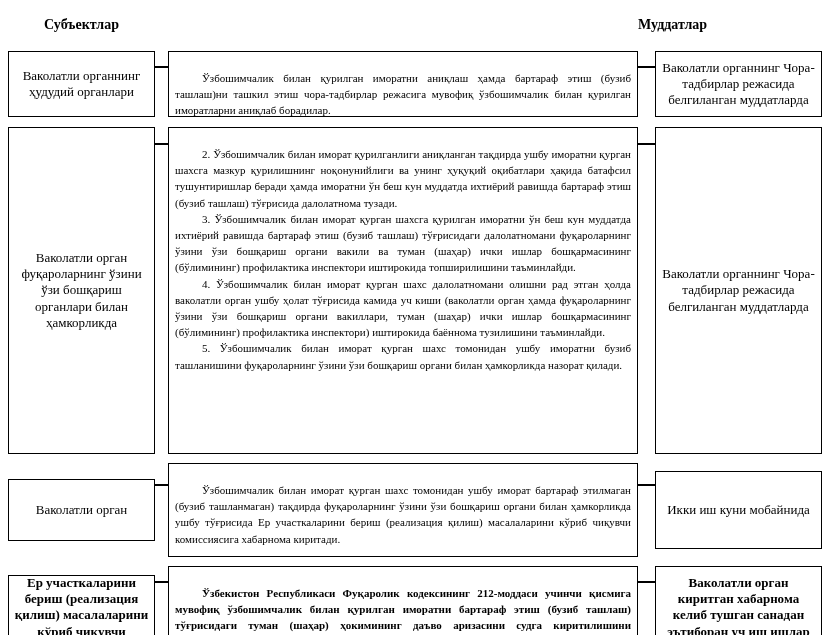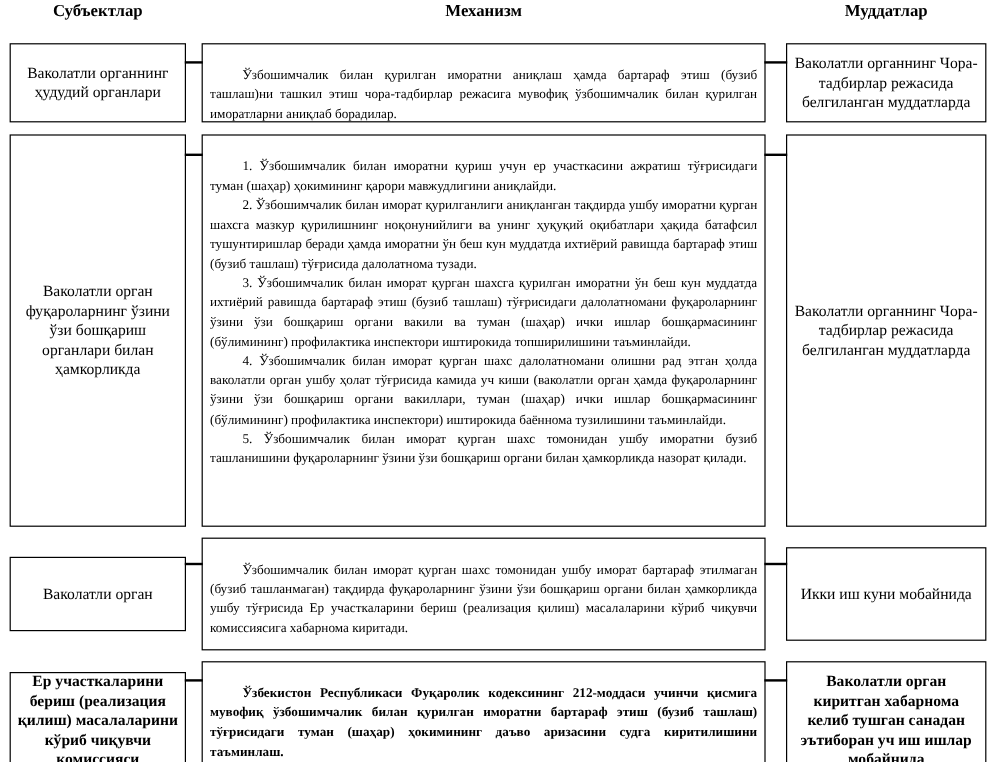--- a/index.html
+++ b/index.html
@@ -11,21 +11,21 @@
     font-family: "Liberation Serif", "DejaVu Serif", serif;
     color: #000000;
     overflow: hidden;
   }
   .cols {
     display: grid;
     grid-template-columns: 147px 13px 470px 17px 167px;
     margin-left: 8px;
     margin-right: 9px;
   }
-  .header-row { margin-top: 1px; }
+  .header-row { margin-top: 16px; }
   .header-cell {
     text-align: center;
     font-weight: bold;
     font-size: 14px;
     line-height: 18px;
   }
   .flow-row { align-items: stretch; }
   .row1 { margin-top: 17px; height: 66px; }
   .row2 { margin-top: 10px; height: 327px; }
   .row3 { margin-top: 9px;  height: 94px; }
@@ -74,21 +74,20 @@
   .row4 .mech-box { height: 99px; }
 </style>
 </head>
 <body>
 
 <div class="page">
 
   <div class="cols header-row">
     <div class="header-cell">Субъектлар</div>
     <div></div>
-    <div class="header-cell">Механизм</div>
     <div></div>
     <div class="header-cell">Муддатлар</div>
   </div>
 
   <div class="cols flow-row row1">
     <div class="box side-box side-l">Ваколатли органнинг ҳудудий органлари</div>
     <div class="gap">
         <div class="line"></div>
       </div>
     <div class="box mech-box">
@@ -99,21 +98,20 @@
       </div>
     <div class="box side-box side-r">Ваколатли органнинг Чора-тадбирлар режасида белгиланган муддатларда</div>
   </div>
 
   <div class="cols flow-row row2">
     <div class="box side-box side-l">Ваколатли орган фуқароларнинг ўзини ўзи бошқариш органлари билан ҳамкорликда</div>
     <div class="gap">
         <div class="line"></div>
       </div>
     <div class="box mech-box">
-      <p>1. Ўзбошимчалик билан иморатни қуриш учун ер участкасини ажратиш тўғрисидаги туман (шаҳар) ҳокимининг қарори мавжудлигини аниқлайди.</p>
       <p>2. Ўзбошимчалик билан иморат қурилганлиги аниқланган тақдирда ушбу иморатни қурган шахсга мазкур қурилишнинг ноқонунийлиги ва унинг ҳуқуқий оқибатлари ҳақида батафсил тушунтиришлар беради ҳамда иморатни ўн беш кун муддатда ихтиёрий равишда бартараф этиш (бузиб ташлаш) тўғрисида далолатнома тузади.</p>
       <p>3. Ўзбошимчалик билан иморат қурган шахсга қурилган иморатни ўн беш кун муддатда ихтиёрий равишда бартараф этиш (бузиб ташлаш) тўғрисидаги далолатномани фуқароларнинг ўзини ўзи бошқариш органи вакили ва туман (шаҳар) ички ишлар бошқармасининг (бўлимининг) профилактика инспектори иштирокида топширилишини таъминлайди.</p>
       <p>4. Ўзбошимчалик билан иморат қурган шахс далолатномани олишни рад этган ҳолда ваколатли орган ушбу ҳолат тўғрисида камида уч киши (ваколатли орган ҳамда фуқароларнинг ўзини ўзи бошқариш органи вакиллари, туман (шаҳар) ички ишлар бошқармасининг (бўлимининг) профилактика инспектори) иштирокида баённома тузилишини таъминлайди.</p>
       <p>5. Ўзбошимчалик билан иморат қурган шахс томонидан ушбу иморатни бузиб ташланишини фуқароларнинг ўзини ўзи бошқариш органи билан ҳамкорликда назорат қилади.</p>
     </div>
     <div class="gap">
         <div class="line"></div>
       </div>
     <div class="box side-box side-r">Ваколатли органнинг Чора-тадбирлар режасида белгиланган муддатларда</div>
   </div>

